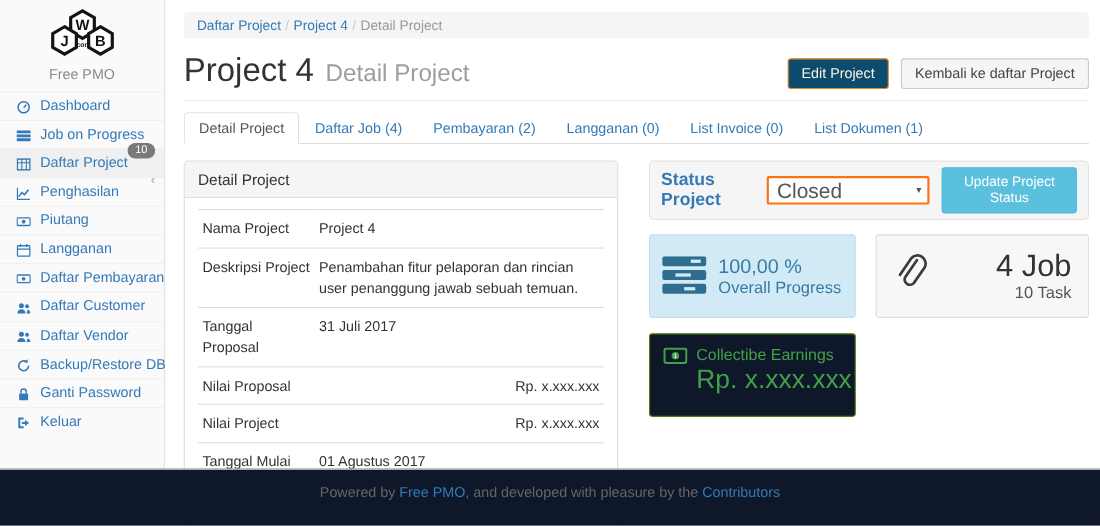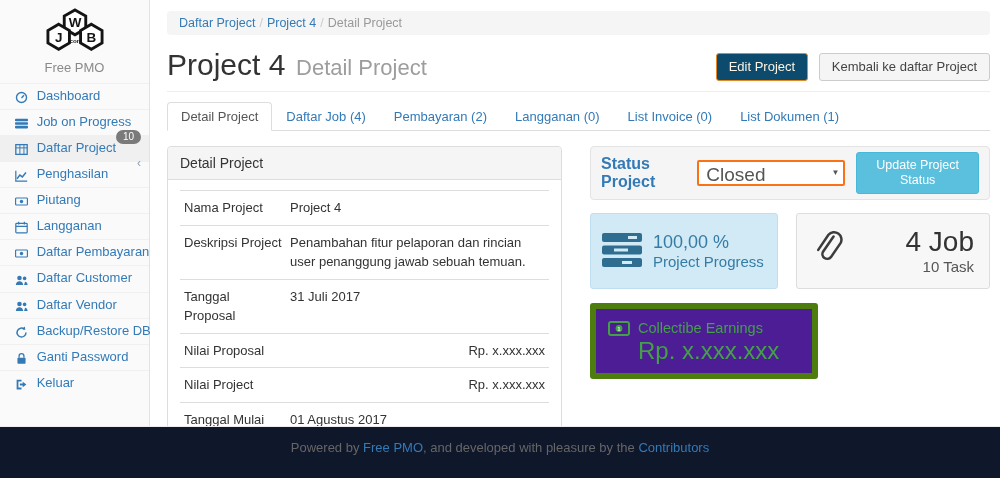--- a/index.html
+++ b/index.html
@@ -70,21 +70,21 @@
   .card{border-radius:3px;box-sizing:border-box;height:76px;}
   .card-progress{width:188px;background:#d2eaf6;border:1px solid #bfdff0;color:#357ca5;
     display:flex;align-items:center;padding:0 11px;gap:9px;}
   .prog-num{font-size:18px;line-height:1.15;white-space:nowrap;}
   .prog-sub{font-size:15px;text-align:center;}
   .card-jobs{flex:1;background:#f7f7f7;border:1px solid #ddd;display:flex;
     align-items:center;padding:0 15px;}
   .jobs-text{margin-left:auto;text-align:right;}
   .jobs-num{font-size:28px;line-height:1.1;color:#333;}
   .jobs-sub{font-size:15px;color:#555;margin-top:1px;}
-  .card-earnings{width:228px;margin-top:14px;background:#4c1d95;border:6px solid #4d7c0f;
+  .card-earnings{width:188px;margin-top:14px;background:#0f172a;border:1px solid #4d7c0f;
     color:#43a047;padding:11px 12px;}
   .earn-line1{display:flex;align-items:center;gap:8px;font-size:14.5px;white-space:nowrap;}
   .earn-line2{font-size:24px;margin-top:1px;margin-left:30px;white-space:nowrap;}
   
   .footer{position:absolute;left:0;top:426px;width:1000px;height:52px;background:#0f172a;
     border-top:1px solid #ededed;text-align:center;color:#666;padding-top:13px;box-sizing:border-box;}
   .footer a{color:#337ab7;}
 </style>
 </head>
 <body>
@@ -287,21 +287,21 @@
           <svg width="42" height="36" viewBox="0 0 42 36">
             <rect x="0" y="0" width="40" height="9" rx="2" fill="#2f6e91"></rect>
               <rect x="26" y="3" width="9" height="3" fill="#d2eaf6"></rect>
             <rect x="0" y="12.5" width="40" height="9" rx="2" fill="#2f6e91"></rect>
               <rect x="12" y="15.5" width="14" height="3" fill="#d2eaf6"></rect>
             <rect x="0" y="25" width="40" height="9" rx="2" fill="#2f6e91"></rect>
               <rect x="20" y="28" width="10" height="3" fill="#d2eaf6"></rect>
           </svg>
           <div>
             <div class="prog-num">100,00 %</div>
-            <div class="prog-sub">Project Progress</div>
+            <div class="prog-sub">Overall Progress</div>
           </div>
         </div>
         <div class="card card-jobs">
           <svg width="32" height="42" viewBox="0 0 32 42">
             <path d="M23.5 7.5l-12.5 13.5a4.8 4.8 0 0 0 7 6.5l11.5-12.5a7.4 7.4 0 0 0-10.8-10L6.5 18.5" fill="none" stroke="#3c3c3c" stroke-width="2.5" stroke-linecap="round" transform="rotate(-8 16 21)"></path>
           </svg>
           <div class="jobs-text">
             <div class="jobs-num">4 Job</div>
             <div class="jobs-sub">10 Task</div>
           </div>

